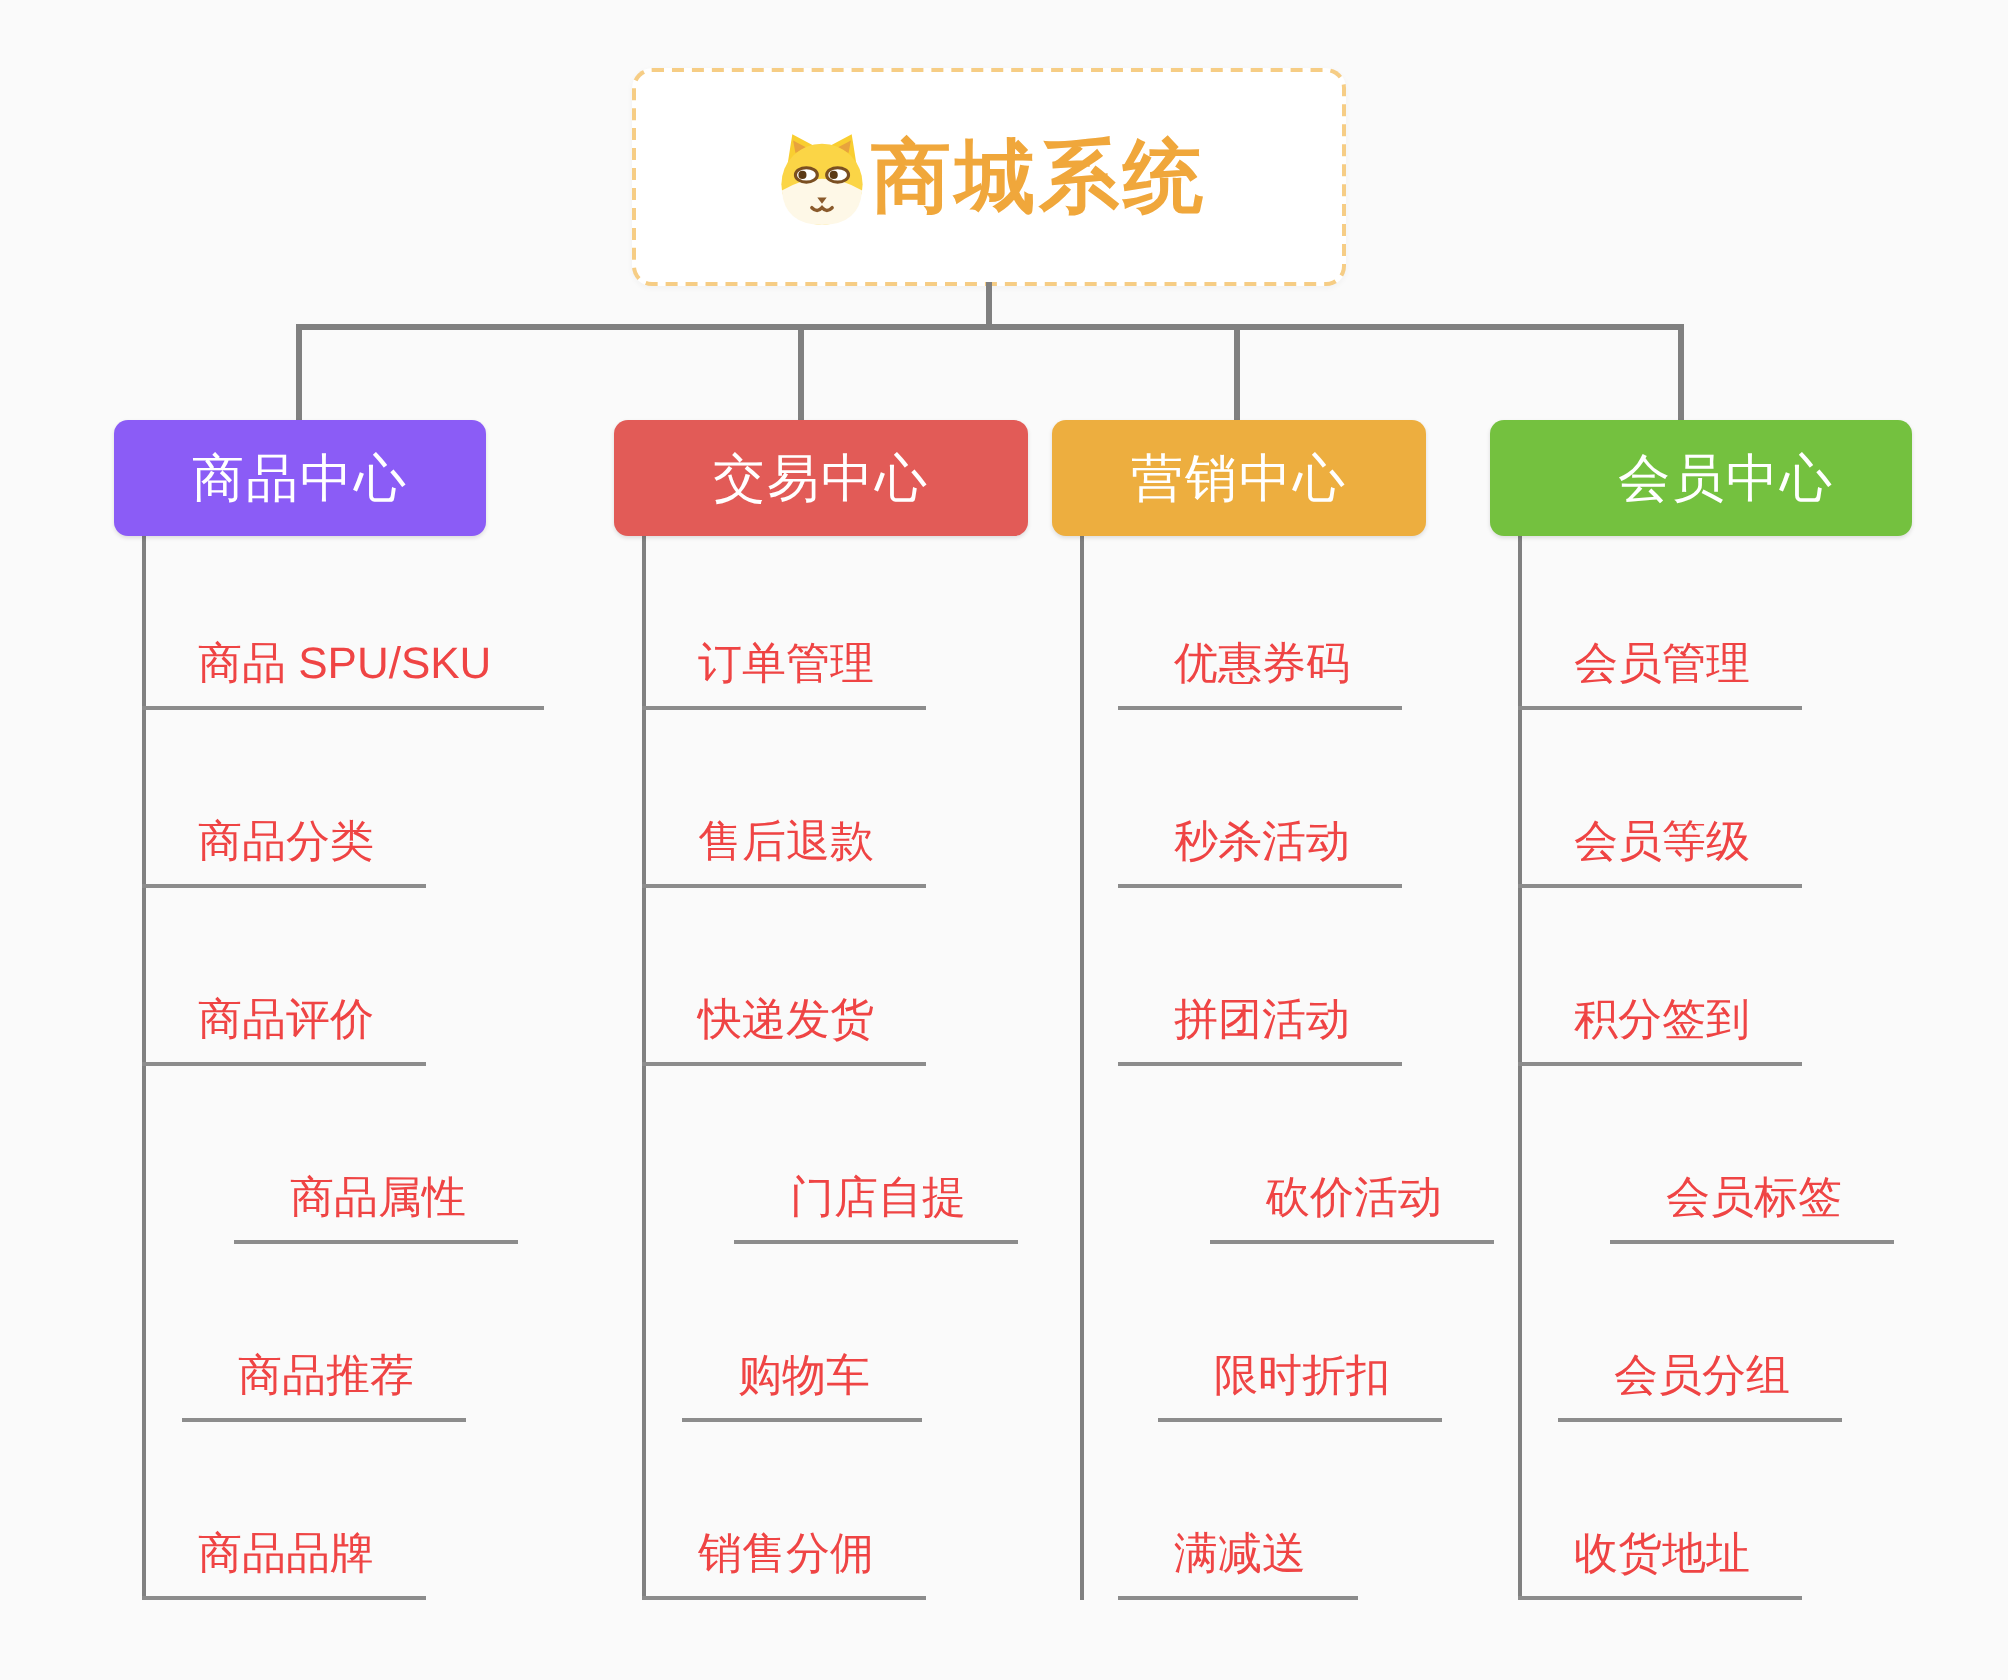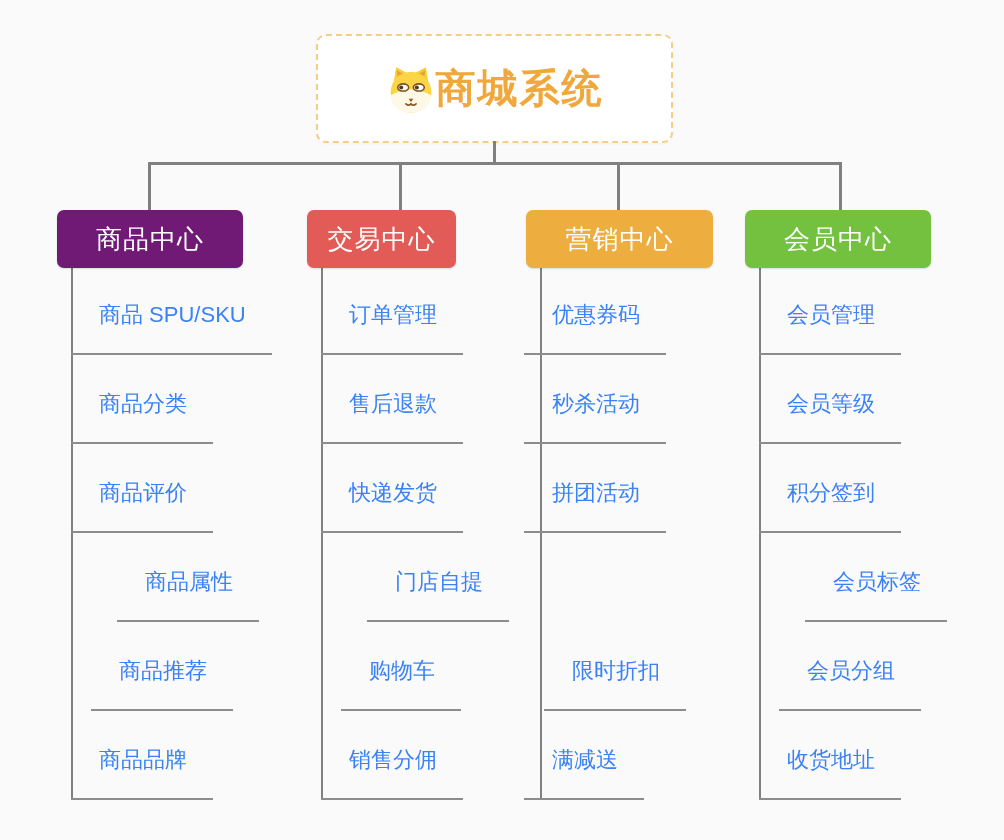--- a/index.html
+++ b/index.html
@@ -59,39 +59,39 @@
     border-radius:7px;
     display:flex;
     align-items:center;
     justify-content:center;
     color:#ffffff;
     font-size:26px;
     letter-spacing:1px;
     box-shadow:0 1px 2px rgba(0,0,0,0.12);
   }
   .branch.b1{left:57px;width:186px;}
-  .branch.b2{left:307px;width:149px;}
+  .branch.b2{left:307px;width:207px;}
   .branch.b3{left:526px;width:187px;}
-  .branch.b4{left:745px;width:186px;}
+  .branch.b4{left:745px;width:186px;padding-left:25px;}
   
   .leaf{
     position:absolute;
     box-sizing:border-box;
     height:40px;
-    padding:0 26px 23px 28px;
+    padding:0 26px 6px 28px;
     border-bottom:2px solid #8C8C8C;
     display:flex;
     align-items:flex-end;
     font-size:22px;
-    color:#3b82f6;
+    color:#ef4444;
     white-space:nowrap;
   }
   .c1{left:71px;}
   .c2{left:321px;}
-  .c3{left:524px;}
+  .c3{left:559px;}
   .c4{left:759px;}
   .r1{top:315px;}
   .r2{top:404px;}
   .r3{top:493px;}
   .r4{top:582px;margin-left:46px;}
   .r5{top:671px;margin-left:20px;}
   .r6{top:760px;}
 </style>
 </head>
 <body>
@@ -122,21 +122,21 @@
   <div class="line h-main"></div>
   <div class="line v-drop d1"></div>
   <div class="line v-drop d2"></div>
   <div class="line v-drop d3"></div>
   <div class="line v-drop d4"></div>
   <div class="line trunk t1"></div>
   <div class="line trunk t2"></div>
   <div class="line trunk t3"></div>
   <div class="line trunk t4"></div>
 
-  <div class="branch b1" style="background-color: #701a75; text-align: right;">商品中心</div>
+  <div class="branch b1" style="background-color: #8b5cf6; text-align: right;">商品中心</div>
   <div class="branch b2" style="background-color: rgb(226, 91, 87);">交易中心</div>
   <div class="branch b3" style="background-color: rgb(237, 174, 63);">营销中心</div>
   <div class="branch b4" style="background-color: rgb(116, 193, 63);">会员中心</div>
 
   <div class="leaf c1 r1">商品 SPU/SKU</div>
   <div class="leaf c1 r2">商品分类</div>
   <div class="leaf c1 r3">商品评价</div>
   <div class="leaf c1 r4">商品属性</div>
   <div class="leaf c1 r5">商品推荐</div>
   <div class="leaf c1 r6">商品品牌</div>
@@ -144,20 +144,21 @@
   <div class="leaf c2 r1">订单管理</div>
   <div class="leaf c2 r2">售后退款</div>
   <div class="leaf c2 r3">快递发货</div>
   <div class="leaf c2 r4">门店自提</div>
   <div class="leaf c2 r5">购物车</div>
   <div class="leaf c2 r6">销售分佣</div>
 
   <div class="leaf c3 r1">优惠券码</div>
   <div class="leaf c3 r2">秒杀活动</div>
   <div class="leaf c3 r3">拼团活动</div>
+  <div class="leaf c3 r4">砍价活动</div>
   <div class="leaf c3 r5">限时折扣</div>
   <div class="leaf c3 r6">满减送</div>
 
   <div class="leaf c4 r1">会员管理</div>
   <div class="leaf c4 r2">会员等级</div>
   <div class="leaf c4 r3">积分签到</div>
   <div class="leaf c4 r4">会员标签</div>
   <div class="leaf c4 r5">会员分组</div>
   <div class="leaf c4 r6">收货地址</div>
 

